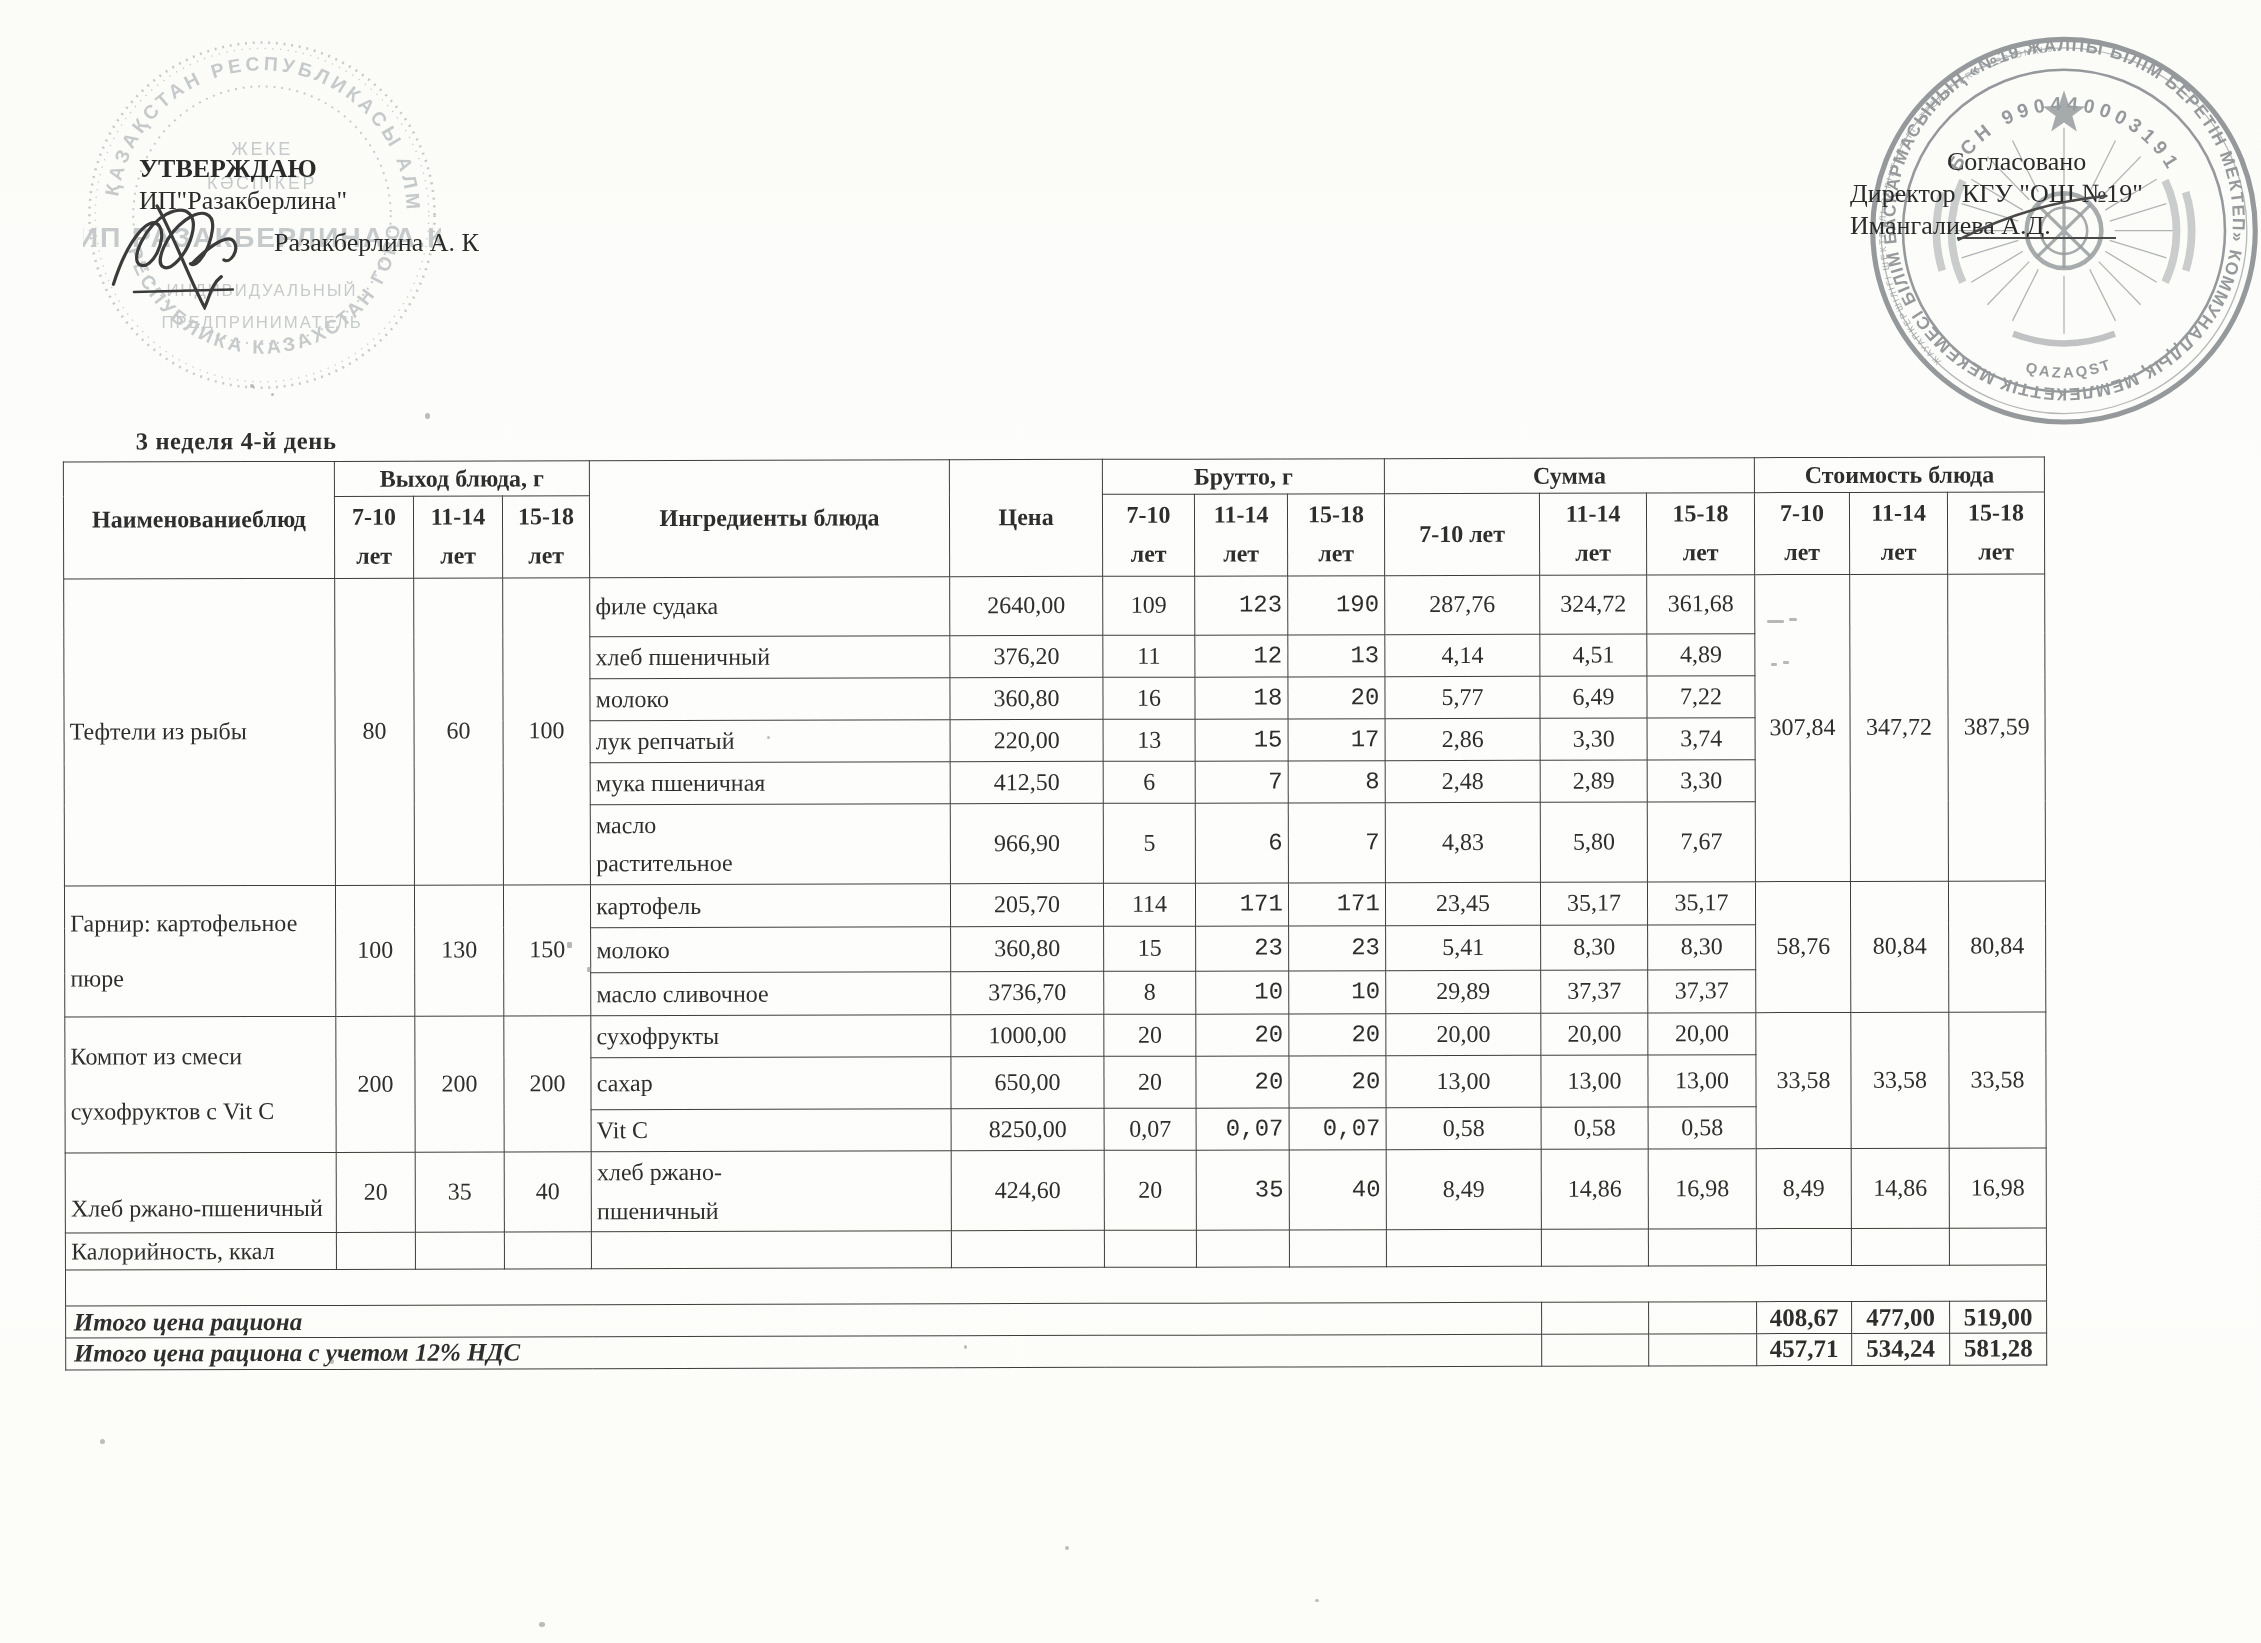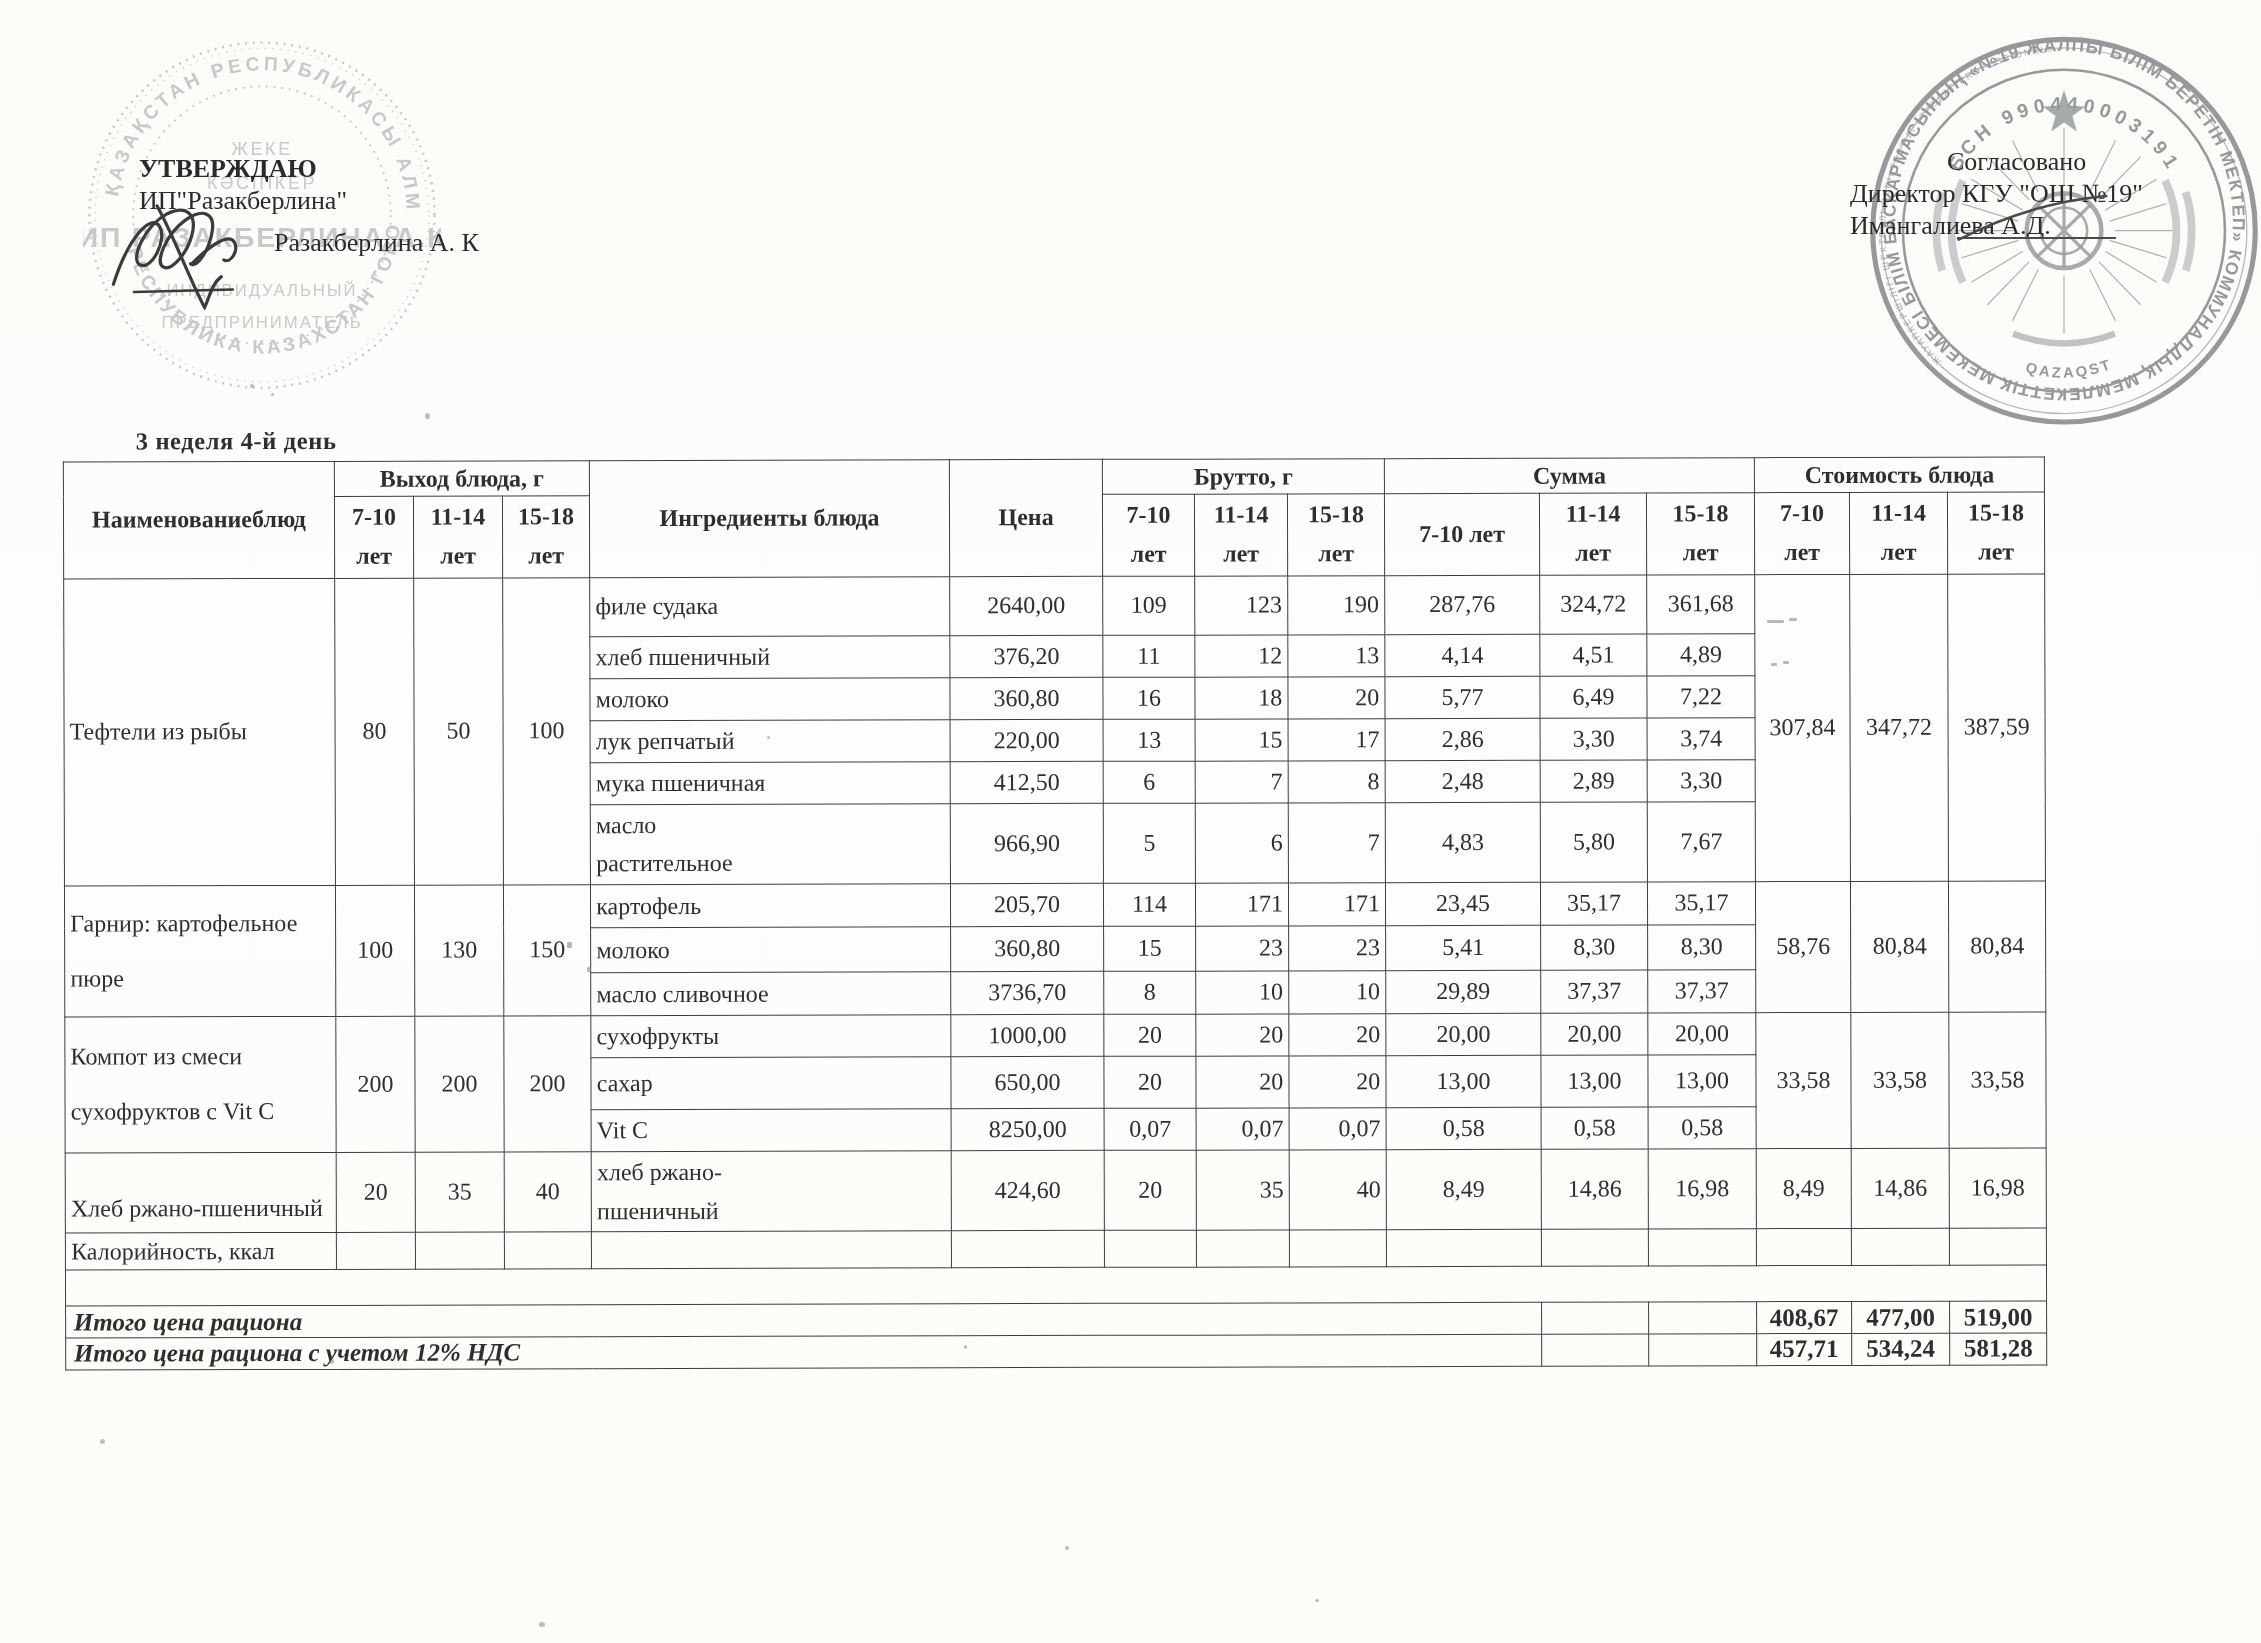--- a/index.html
+++ b/index.html
@@ -29,21 +29,21 @@
     border:1.3px solid #3d3d3d;padding:1.3px 5.2px;overflow:hidden;
     font-size:24px;vertical-align:middle;word-wrap:break-word;
   }
   table.menu{border:1.9px solid #383838;}
   thead th{font-weight:bold;text-align:center;font-size:24.5px;line-height:31px;}
   .h2 th{font-weight:bold;line-height:39px;}
   td.name{ text-align:left;vertical-align:top;line-height:2.3;padding-left:7.7px;font-size:24px;}
   td.name.vbottom{vertical-align:bottom;line-height:1.4;padding-bottom:6.4px;}
   td.ing{text-align:left;vertical-align:middle;line-height:1.6;padding-left:7.7px;white-space:pre-line;}
   td.num{text-align:center;font-size:24.5px;}
-  td.r{text-align:right;padding-right:9px;}
+  td.r{text-align:right;padding-right:9px;font-family:Liberation Mono, monospace;}
   td.top{vertical-align:top;padding-top:5.2px;border-radius:31px;}
   td.cal{font-weight:normal;vertical-align:top;line-height:1.4;padding-top:3.9px;}
   tr.totals td{font-size:25px;}
   tr.totals td.tlabel{font-weight:bold;font-style:italic;padding-left:7.7px;text-align:left;}
   tr.totals td.num{font-weight:bold;}
   td.spacer{border-left:1.9px solid #383838;border-right:1.9px solid #383838;}
   
   .speck{position:absolute;background:#6f6f6f;border-radius:50%;opacity:.45;}
   .dash{position:absolute;background:#8a8a8a;opacity:.6;border-radius:1.3px;}
 </style>
@@ -211,21 +211,21 @@
         <th>7-10 лет</th>
         <th>11-14 лет</th>
         <th>15-18 лет</th>
       </tr>
     </thead>
     <tbody>
 
       <tr style="height:59px">
         <td class="name" rowspan="6">Тефтели из рыбы</td>
         <td class="num top" rowspan="6">80</td>
-        <td class="num top" rowspan="6">50</td>
+        <td class="num top" rowspan="6">60</td>
         <td class="num top" rowspan="6">100</td>
         <td class="ing">филе судака</td>
         <td class="num">2640,00</td>
         <td class="num">109</td>
         <td class="num r">123</td>
         <td class="num r">190</td>
         <td class="num">287,76</td>
         <td class="num">324,72</td>
         <td class="num">361,68</td>
         <td class="num top" rowspan="6">307,84</td>

